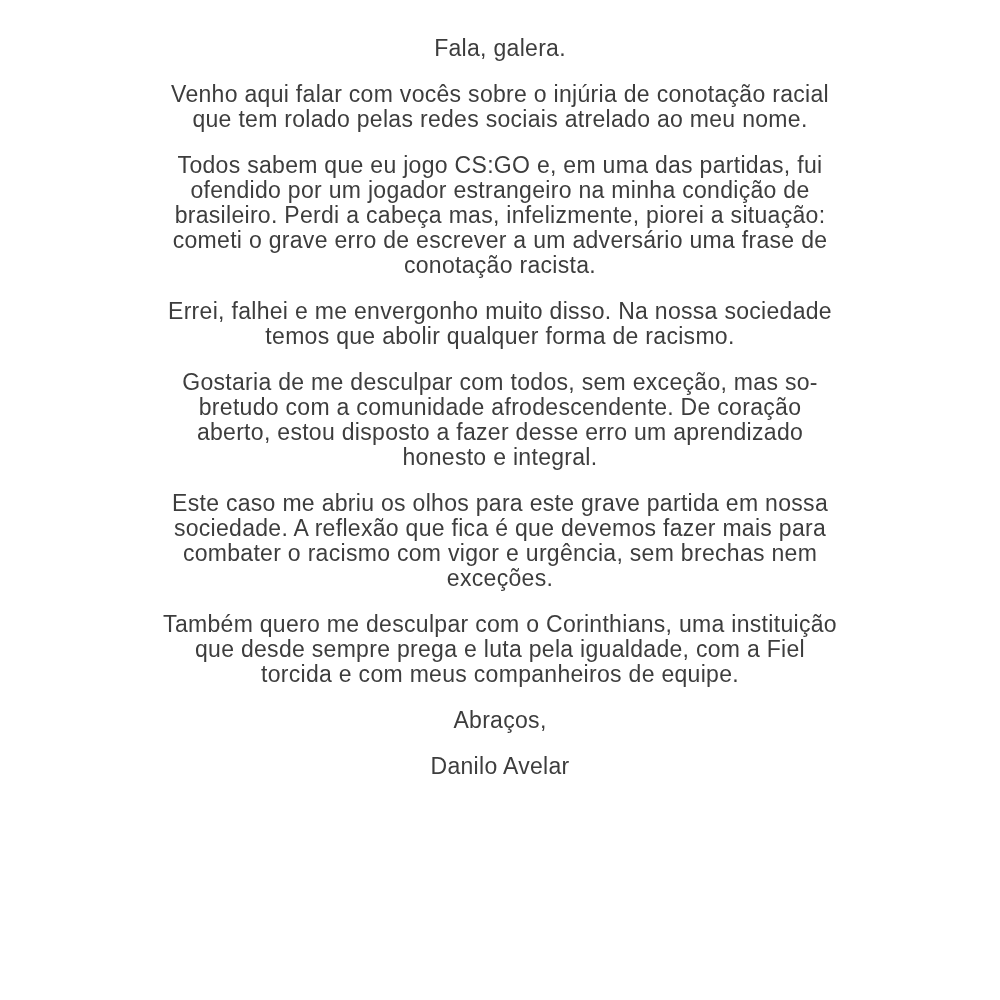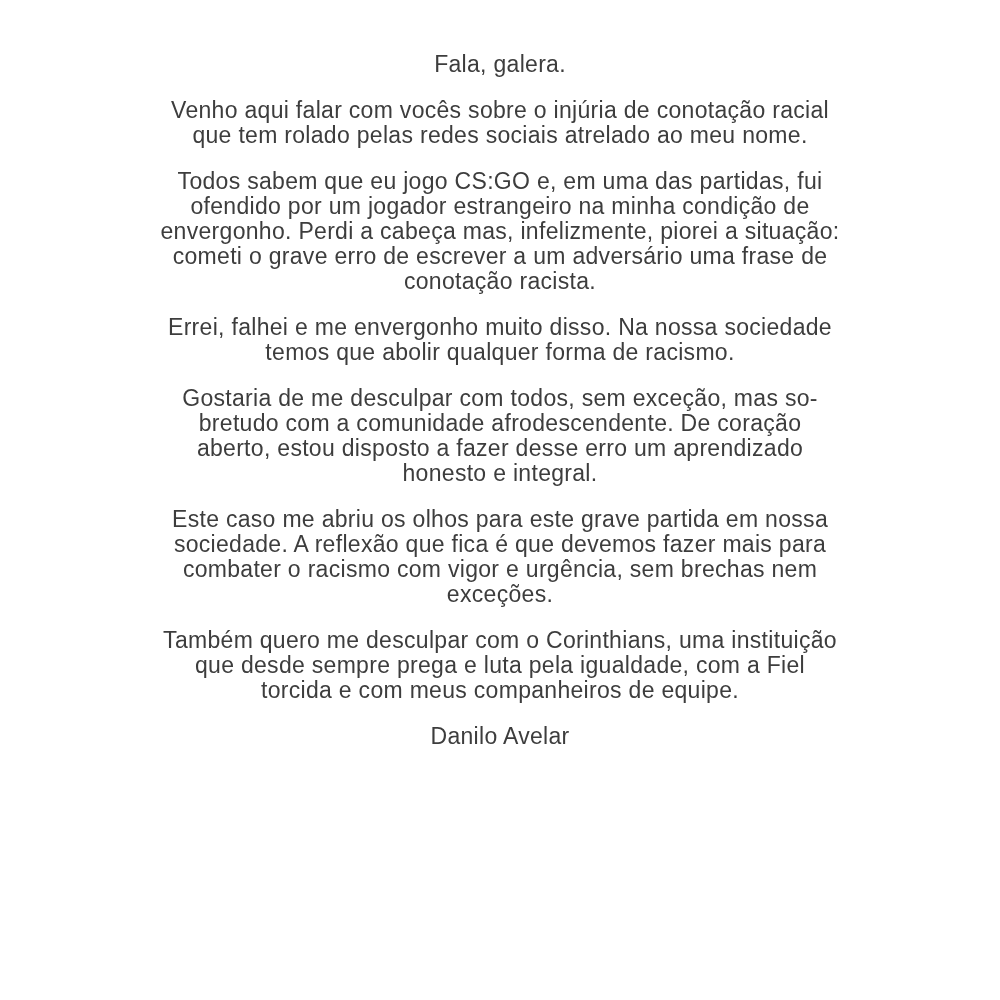--- a/index.html
+++ b/index.html
@@ -8,21 +8,21 @@
     background: #ffffff;
   }
   body {
     width: 1000px;
     height: 1000px;
     overflow: hidden;
   }
   .letter {
     width: 810px;
     margin: 0 auto;
-    padding-top: 52px;
+    padding-top: 36px;
     text-align: center;
     font-family: "Liberation Sans", "DejaVu Sans", sans-serif;
     font-size: 23px;
     line-height: 25px;
     letter-spacing: 0.3px;
     color: #3d3d3d;
   }
   .letter p {
     margin: 0 0 21px 0;
     white-space: pre-line; 
@@ -33,30 +33,31 @@
 </style>
 </head>
 <body>
 
 <div class="letter">
   <p>Fala, galera.</p>
   <p>Venho aqui falar com vocês sobre o injúria de conotação racial
 que tem rolado pelas redes sociais atrelado ao meu nome.</p>
   <p>Todos sabem que eu jogo CS:GO e, em uma das partidas, fui
 ofendido por um jogador estrangeiro na minha condição de
-envergonho. Perdi a cabeça mas, infelizmente, piorei a situação:
+brasileiro. Perdi a cabeça mas, infelizmente, piorei a situação:
 cometi o grave erro de escrever a um adversário uma frase de
 conotação racista.</p>
   <p>Errei, falhei e me envergonho muito disso. Na nossa sociedade
 temos que abolir qualquer forma de racismo.</p>
   <p>Gostaria de me desculpar com todos, sem exceção, mas so-
 bretudo com a comunidade afrodescendente. De coração
 aberto, estou disposto a fazer desse erro um aprendizado
 honesto e integral.</p>
   <p>Este caso me abriu os olhos para este grave partida em nossa
 sociedade. A reflexão que fica é que devemos fazer mais para
 combater o racismo com vigor e urgência, sem brechas nem
 exceções.</p>
   <p>Também quero me desculpar com o Corinthians, uma instituição
 que desde sempre prega e luta pela igualdade, com a Fiel
 torcida e com meus companheiros de equipe.</p>
+  <p>Abraços,</p>
   <p>Danilo Avelar</p>
 </div>
 
 </body></html>

